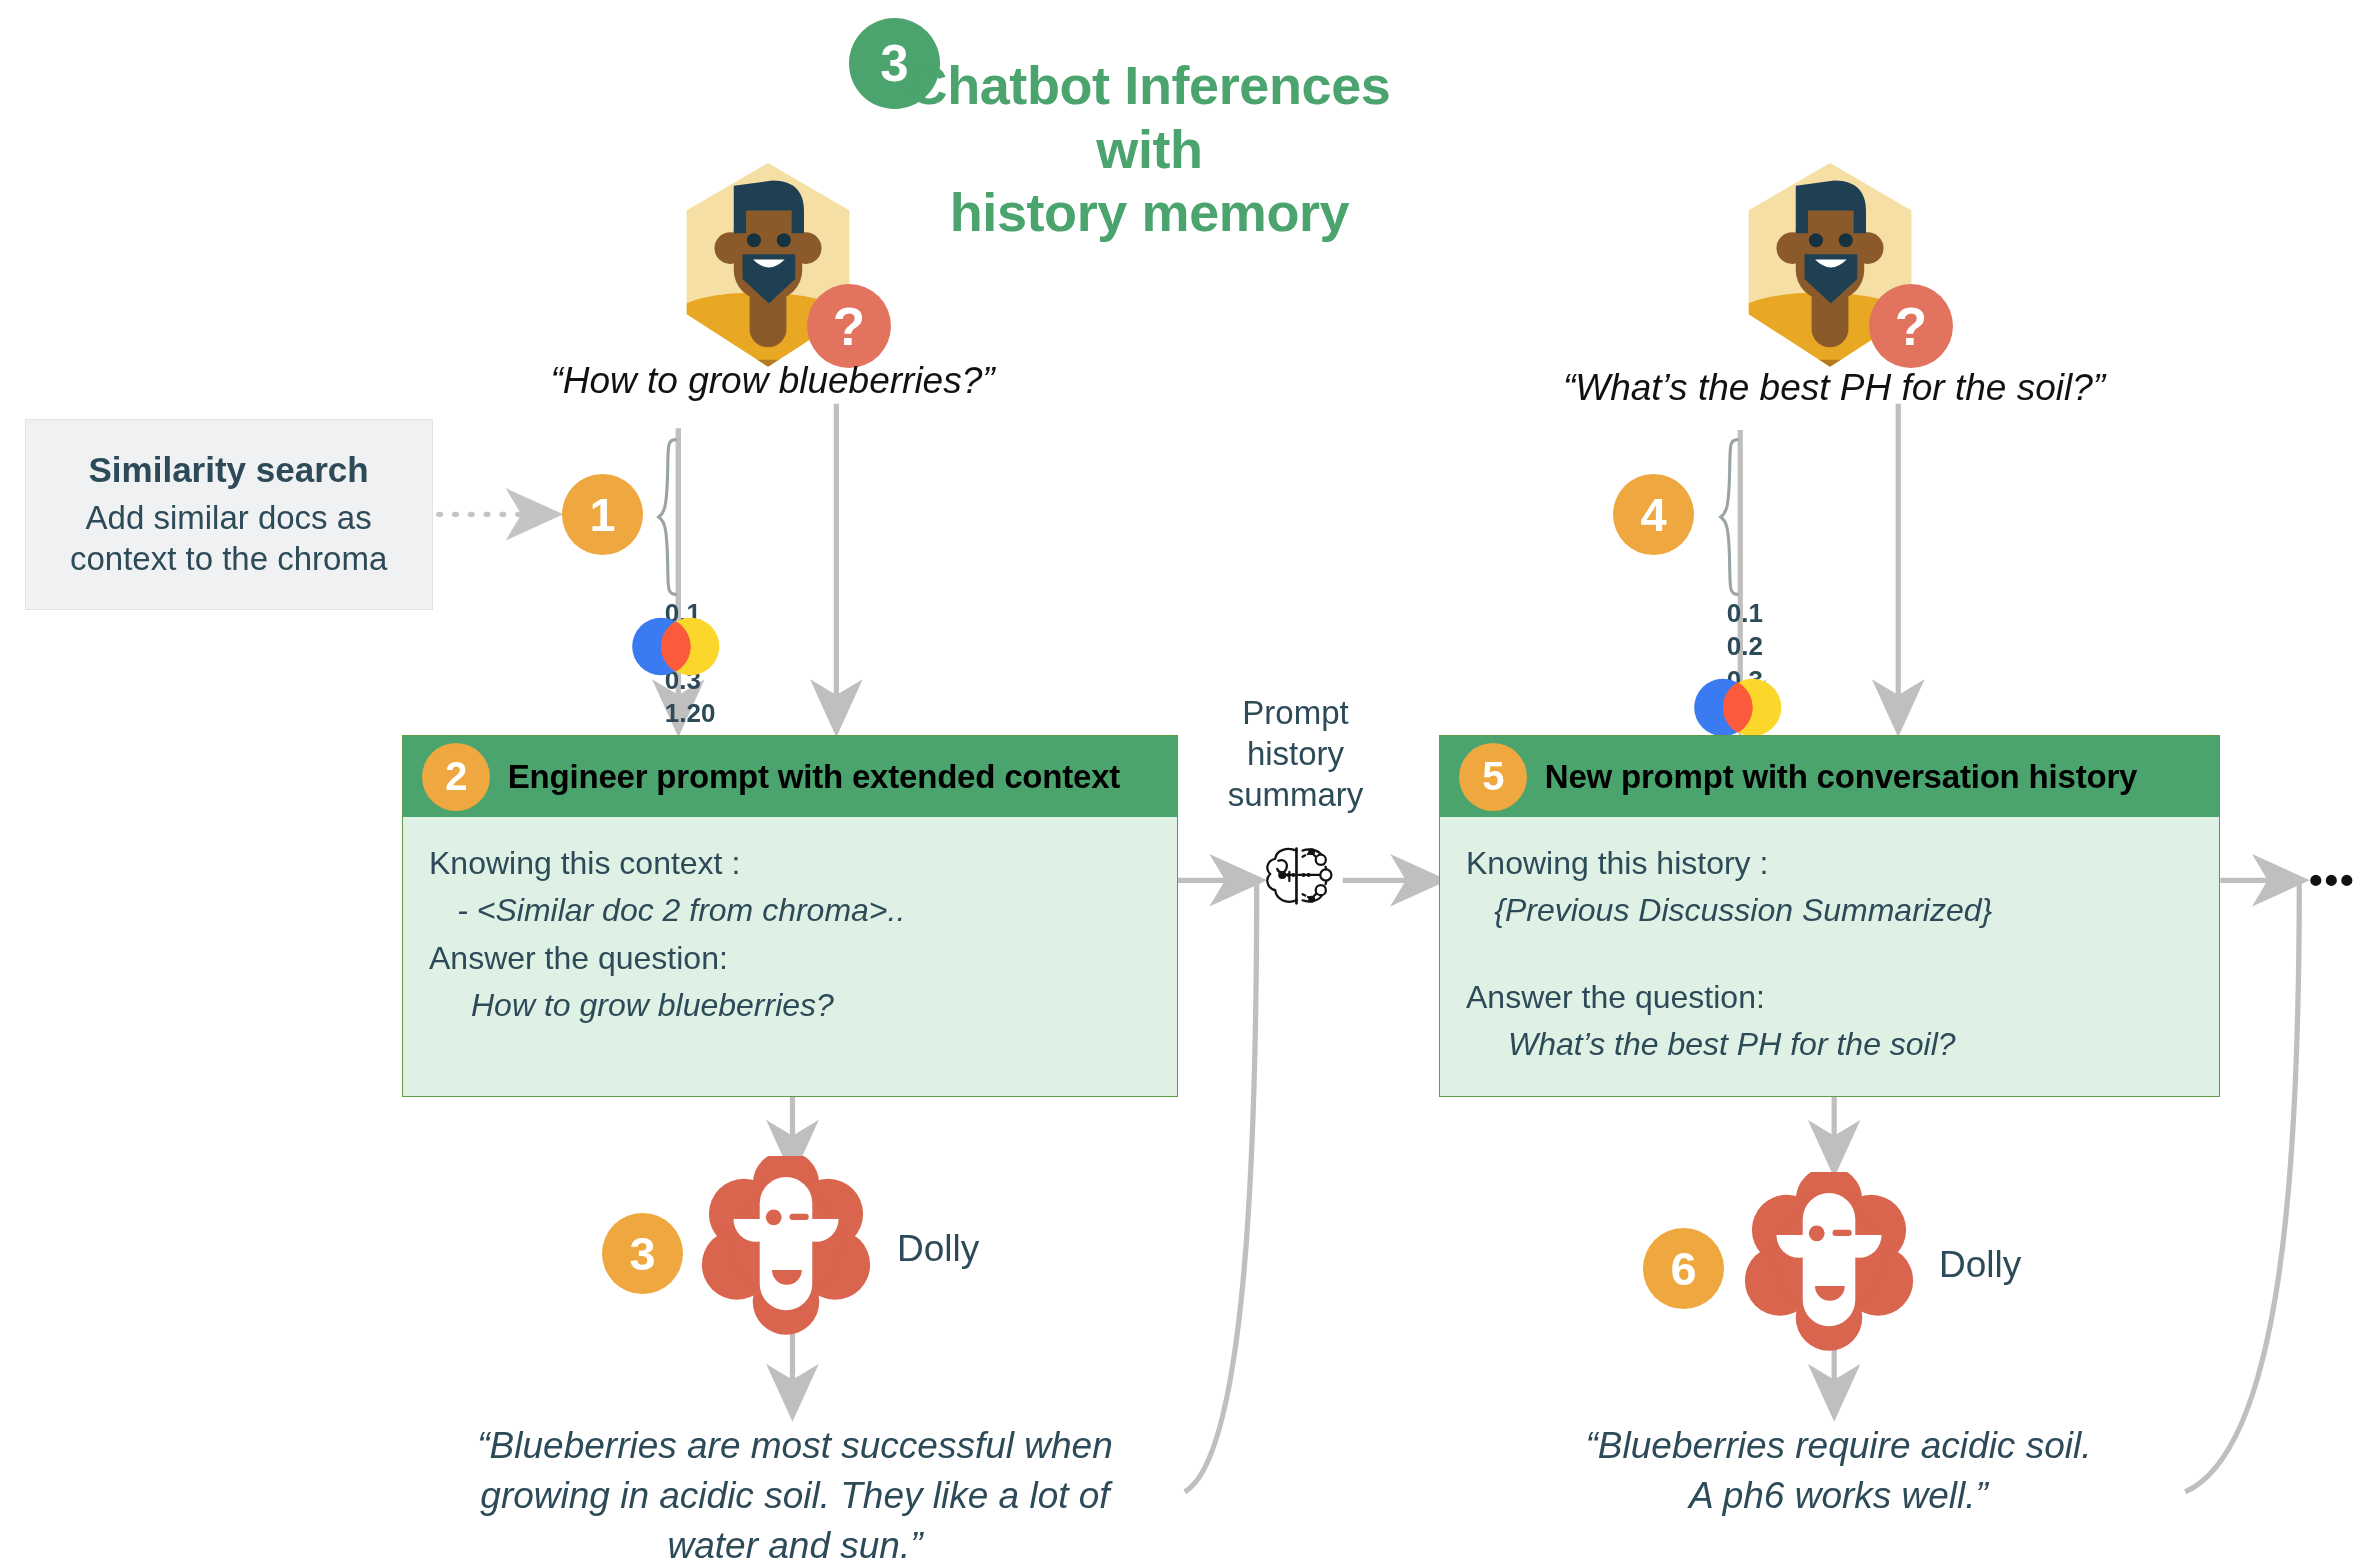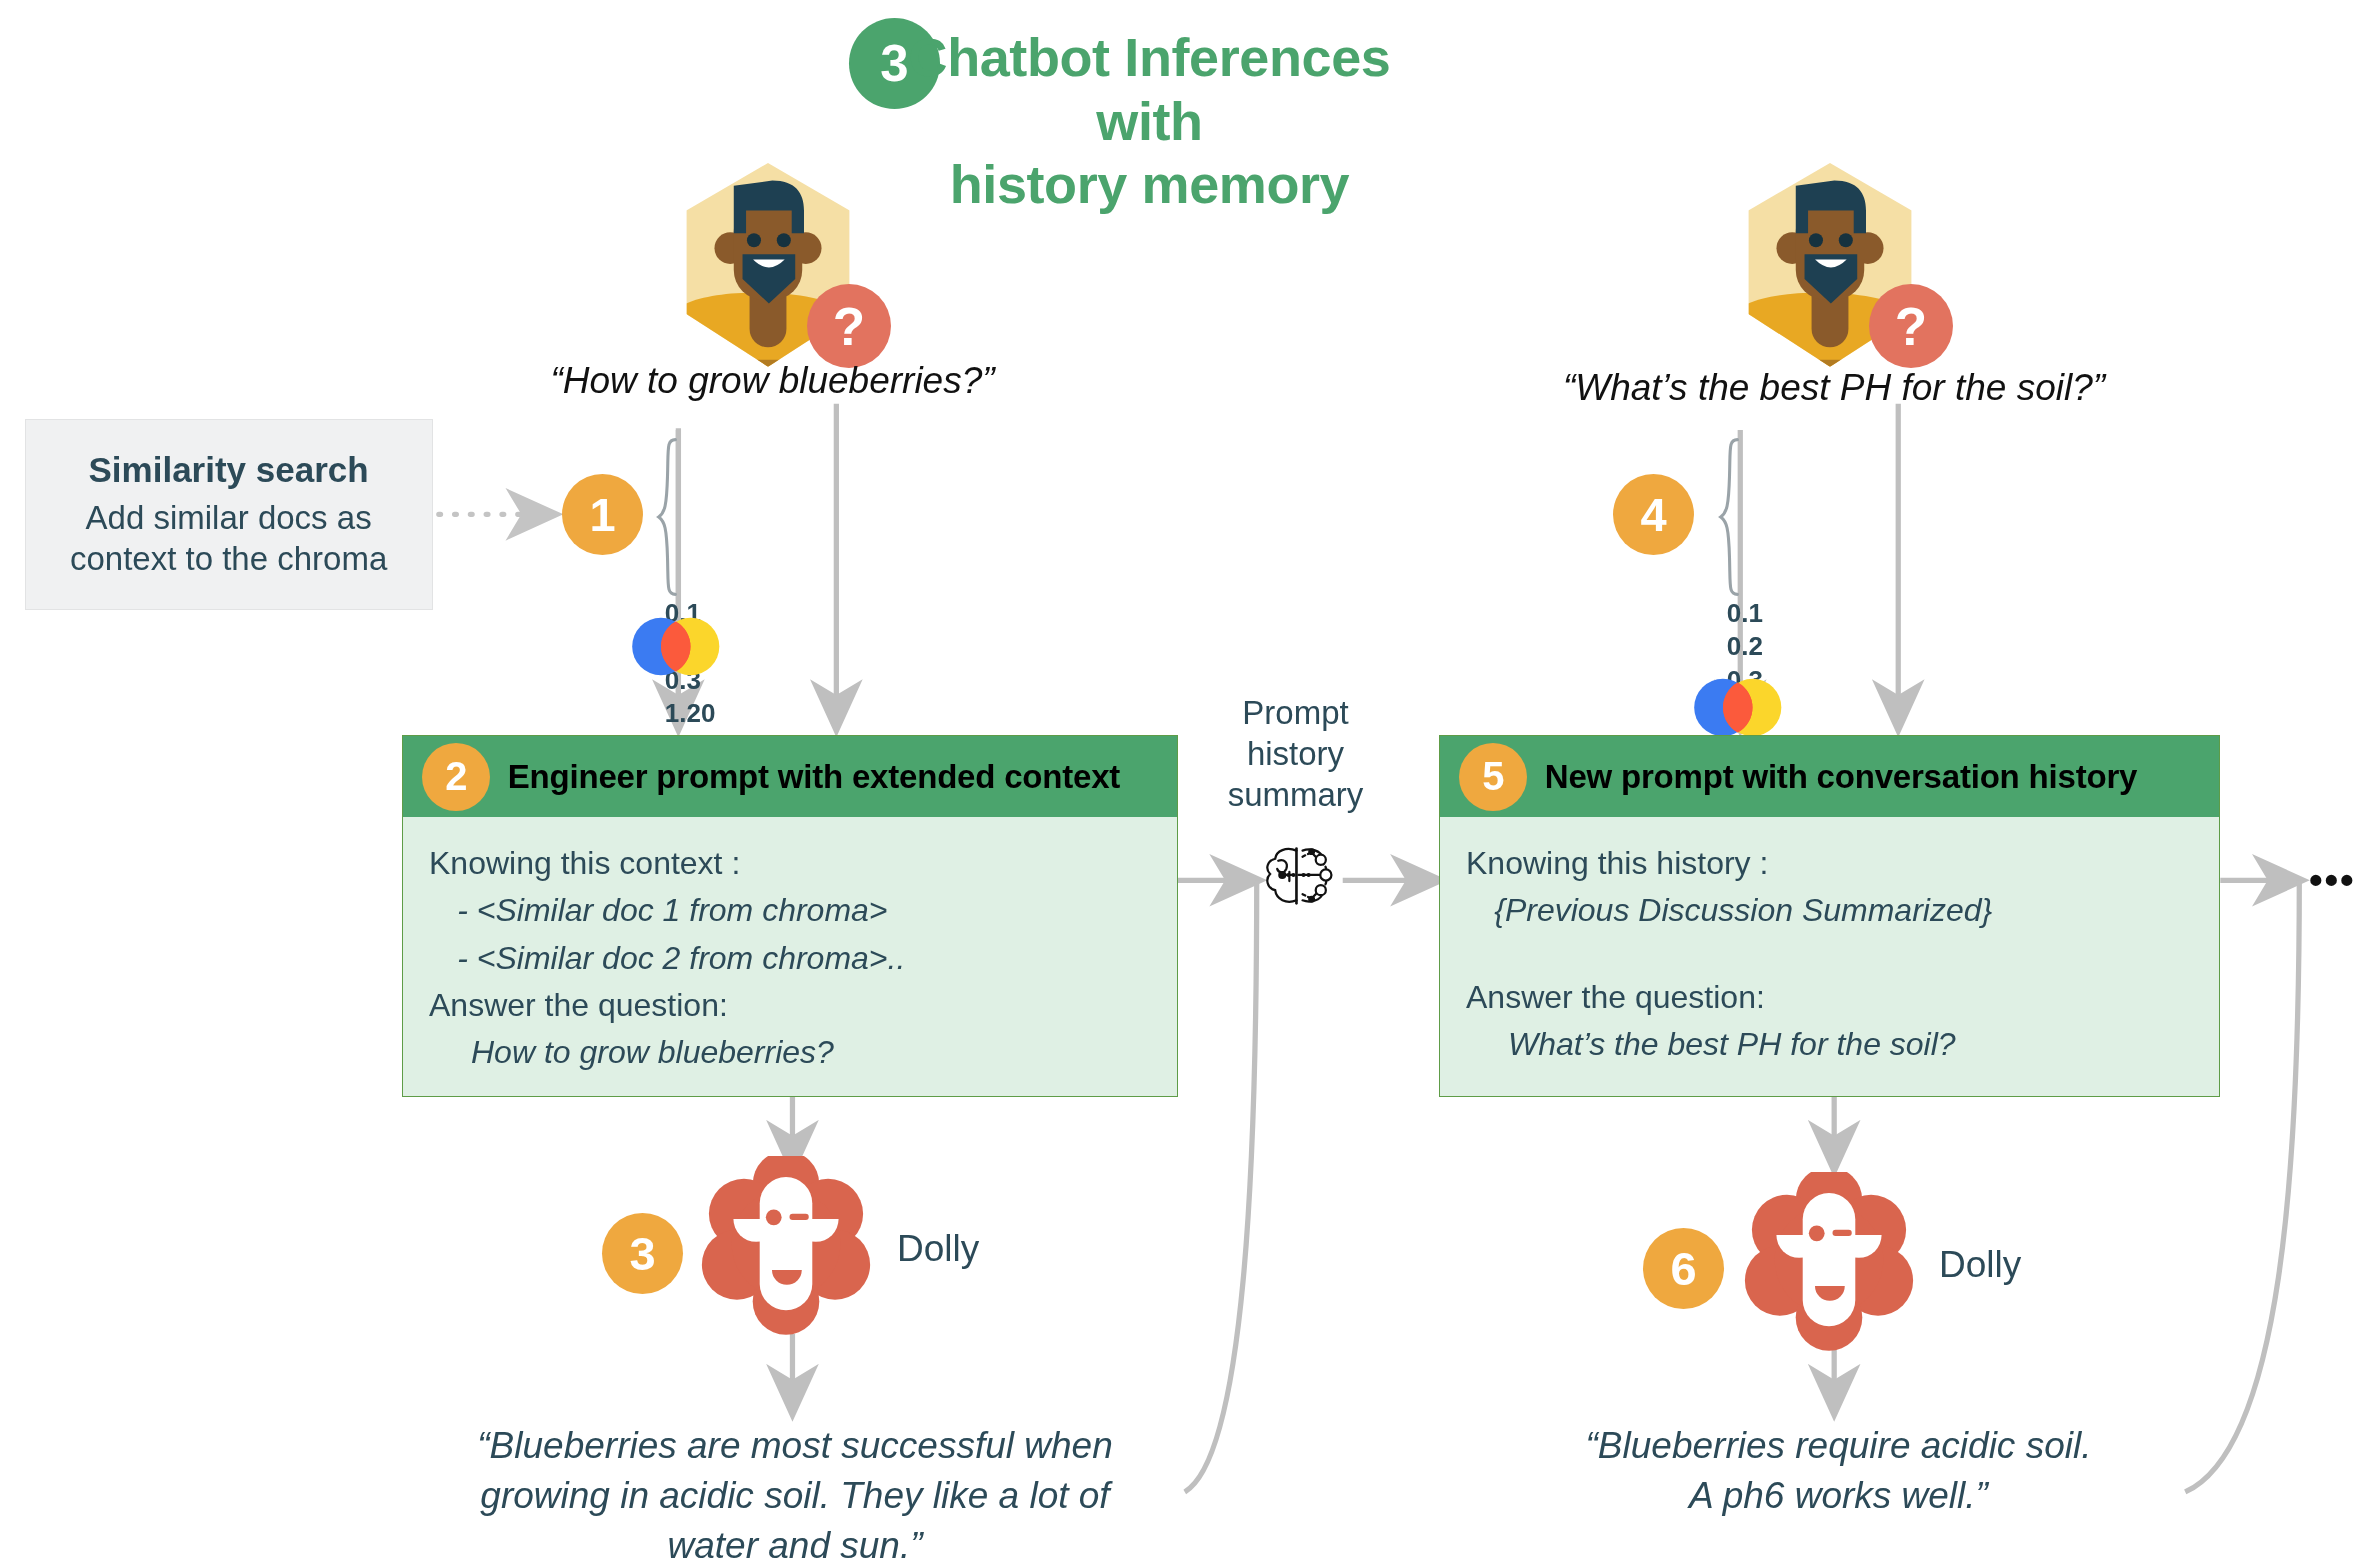--- a/index.html
+++ b/index.html
@@ -27,20 +27,21 @@
     text-align: center;
   }
   #title-text {
     display: block;
     color: #4BA46D;
     font-weight: bold;
     font-size: 54px;
     line-height: 1.18;
     letter-spacing: -0.4px;
     white-space: pre-line;
+    margin-top: 28px;
   }
   #title-badge {
     left: 849px;
     top: 17.5px;
     width: 91px;
     height: 91px;
     border-radius: 50%;
     background: #4BA46D;
     color: #ffffff;
     font-size: 51px;
@@ -327,21 +328,20 @@
     </svg>
   </div>
 
   <div class="abs prompt-box" style="left:402px; top:735px; width:776px; height:362px;">
     <div class="prompt-header">
       <div class="step-badge mid">2</div>
       <span class="prompt-header-label">Engineer prompt with extended context</span>
     </div>
     <div class="prompt-body">
       <div class="pb-line">Knowing this context :</div>
-      <div class="pb-line italic pb-indent1"> - &lt;Similar doc 1 from chroma&gt;</div>
       <div class="pb-line italic pb-indent1"> - &lt;Similar doc 2 from chroma&gt;..</div>
       <div class="pb-line">Answer the question:</div>
       <div class="pb-line italic pb-indent2">How to grow blueberries?</div>
     </div>
   </div>
 
   <div class="abs step-badge big" style="left:602px; top:1213px;">3</div>
 
   <div class="abs" style="left:693px; top:1156px; width:186px; height:184px;">
     <svg width="186" height="184" viewBox="0 0 212 210">

